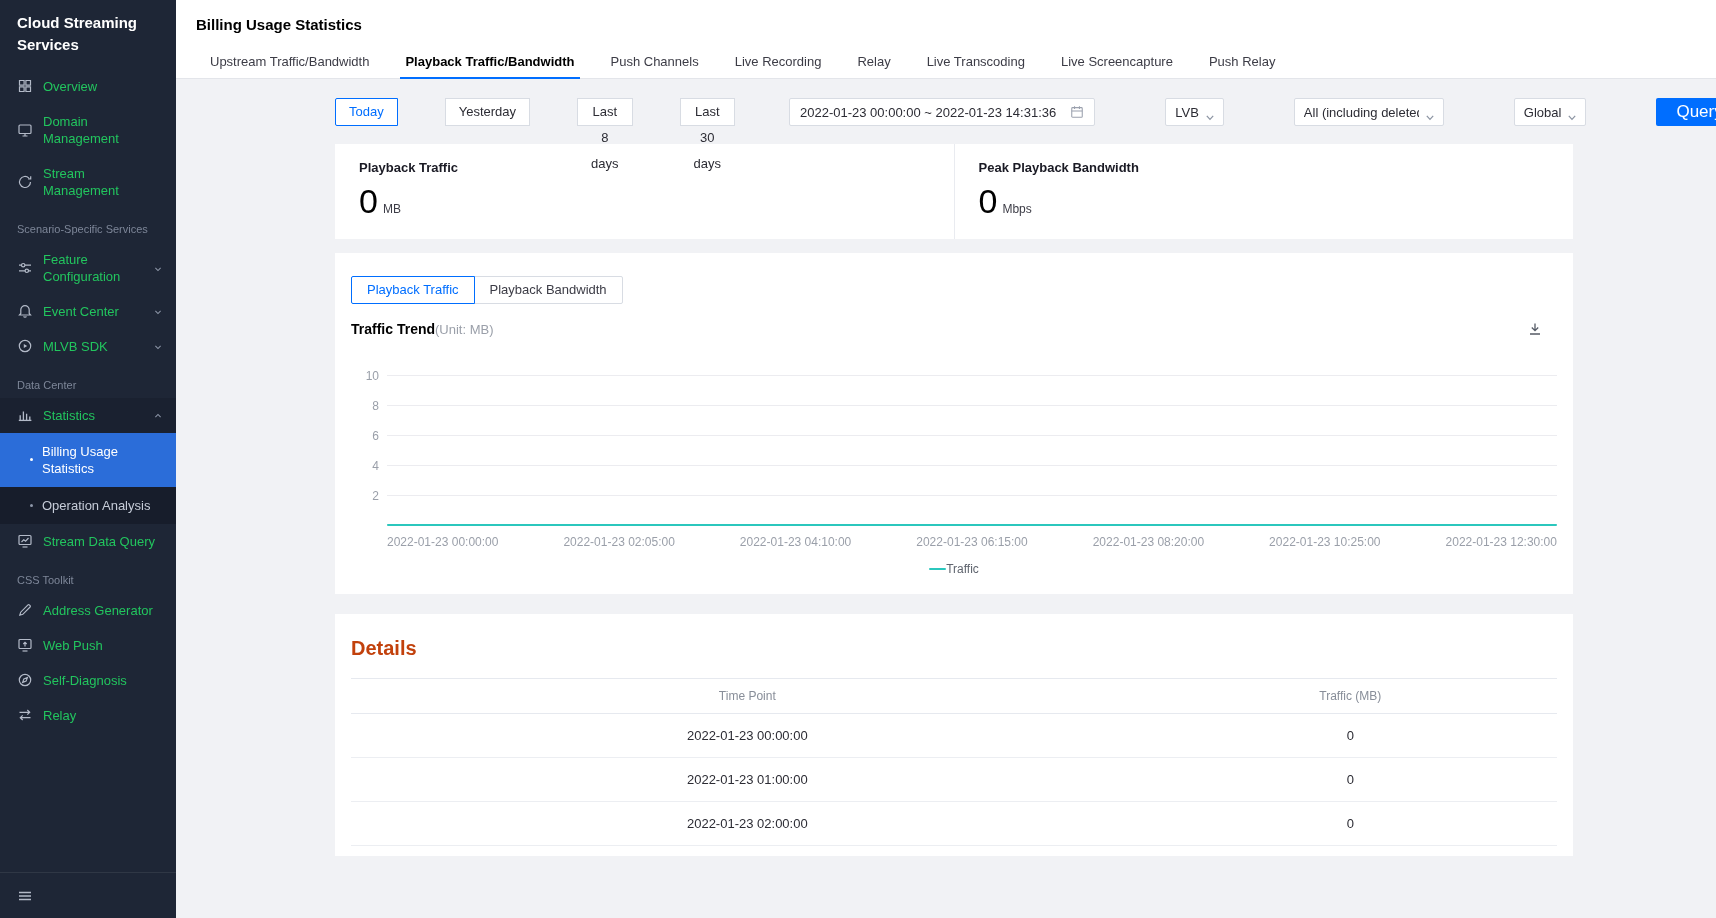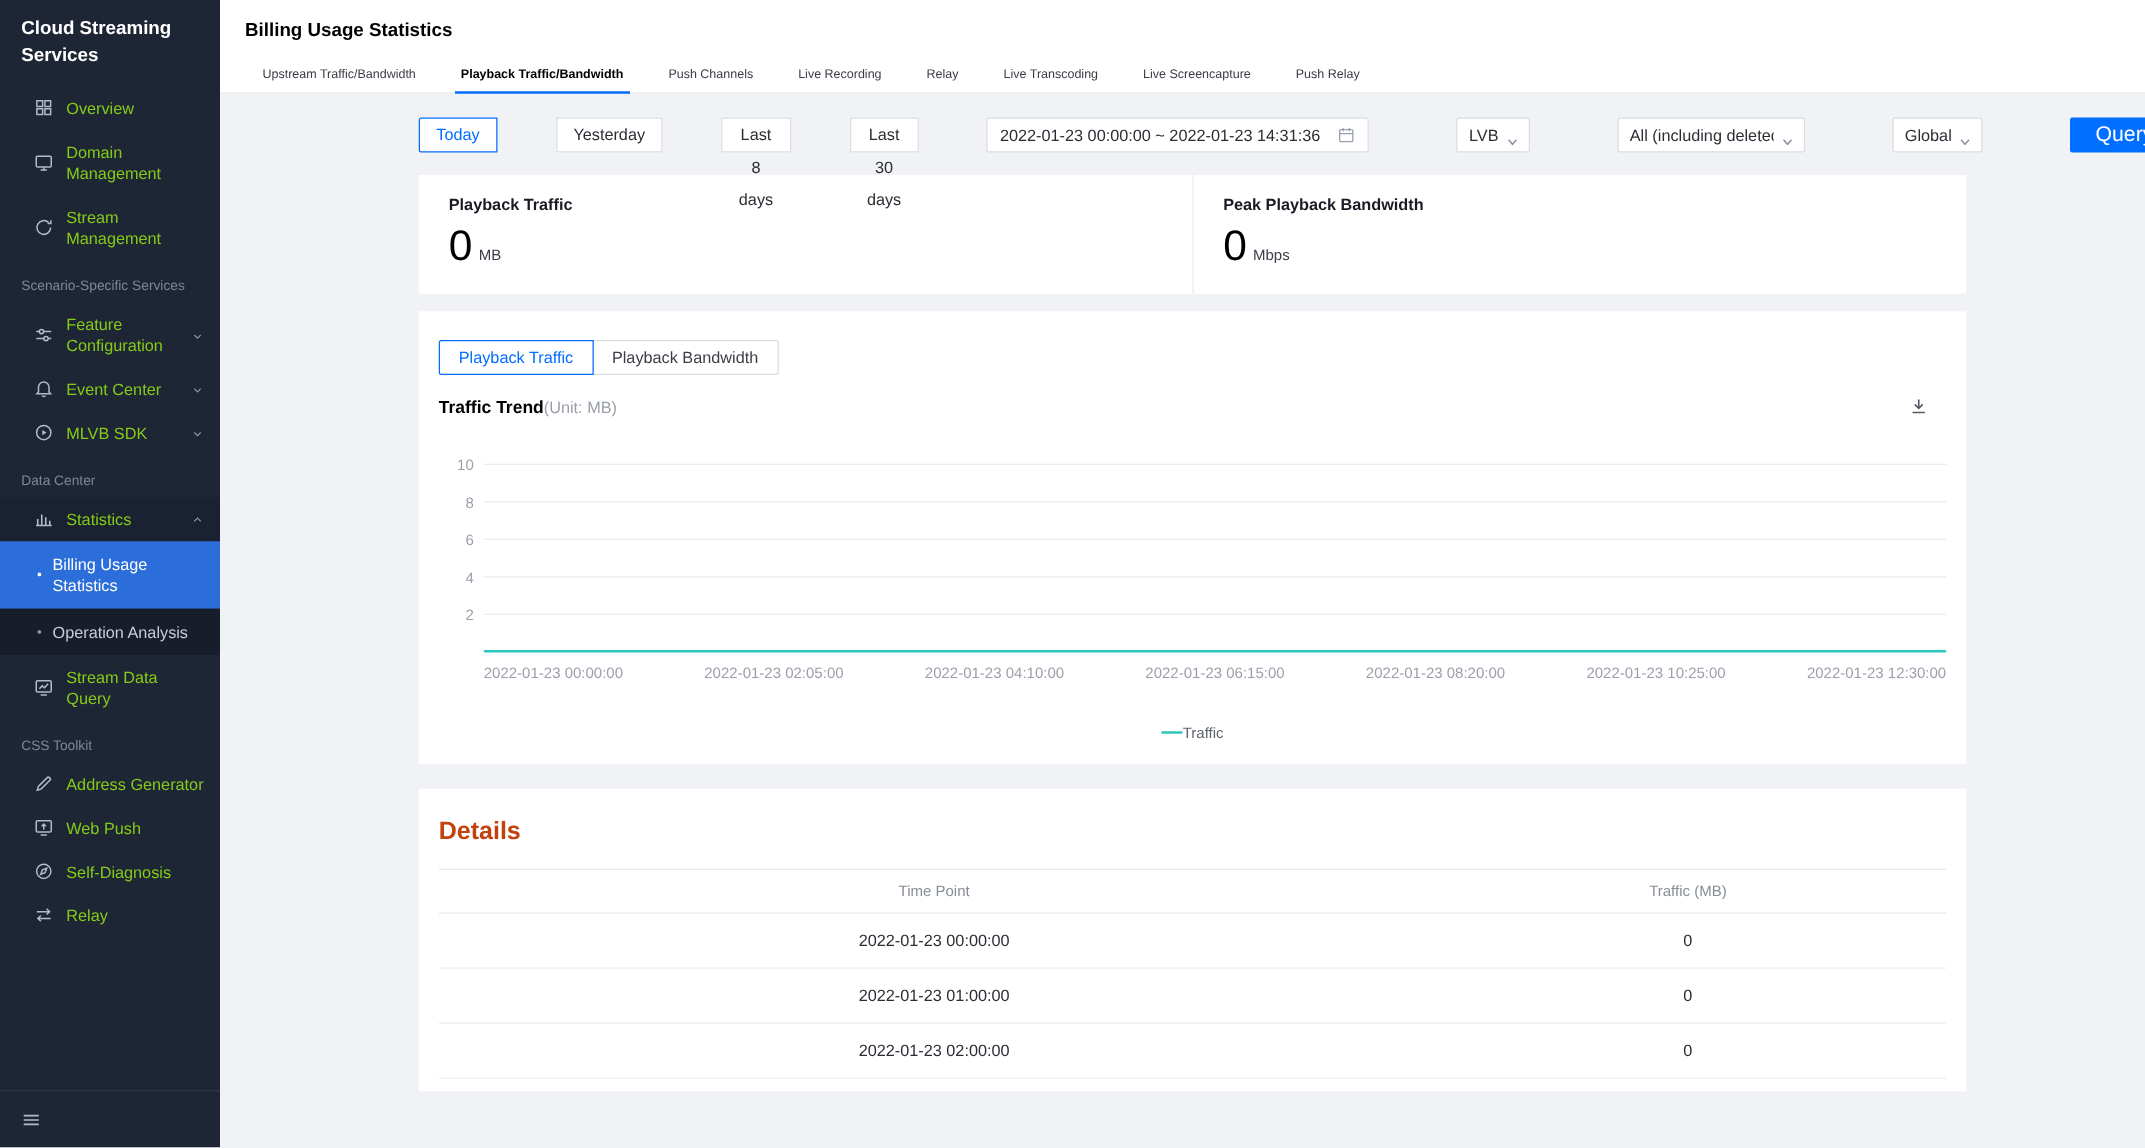--- a/index.html
+++ b/index.html
@@ -13,39 +13,39 @@
     width:1716px;height:918px;overflow:hidden;
     font-family:"Liberation Sans",sans-serif;
     background:#f1f2f5;color:#2c2c34;
   }
   .app{display:flex;width:100%;height:100%;}
 
   
   .sidebar{width:176px;flex-shrink:0;background:#1e2636;color:#ced3dd;display:flex;flex-direction:column;}
   .sidebar-title{padding:12px 16px 13px 17px;font-size:15px;font-weight:bold;color:#fff;line-height:1.45;}
   .nav{flex:1;overflow:hidden;}
-  .nav-item{display:flex;align-items:center;padding:9px 12px 9px 27px;font-size:13px;line-height:17px;color:#84cc16;cursor:pointer;}
+  .nav-item{display:flex;align-items:center;padding:9px 12px 9px 17px;font-size:13px;line-height:17px;color:#22c55e;cursor:pointer;}
   .nav-icon{width:16px;height:16px;margin-right:10px;flex-shrink:0;color:#b3bac8;}
   .nav-label{flex:1;min-width:0;}
   .nav-caret{margin-left:6px;width:12px;height:12px;color:#8d96a8;flex-shrink:0;}
   .nav-group{padding:15px 17px 7px;font-size:11px;color:#7d8698;white-space:nowrap;overflow:hidden;}
   .nav-item.expanded{background:#1a2130;}
   .nav-sub{display:flex;align-items:center;padding:10px 12px 10px 30px;font-size:13px;line-height:17px;background:#171d2b;color:#c6ccd8;cursor:pointer;}
   .nav-sub .dot{width:3px;height:3px;border-radius:50%;background:#8d96a8;margin-right:9px;flex-shrink:0;}
   .nav-sub.active{background:var(--sidebar-active);color:#fff;}
   .nav-sub.active .dot{background:#fff;}
   .sidebar-footer{height:46px;border-top:1px solid rgba(255,255,255,.08);display:flex;align-items:center;padding:0 17px;color:#aab2c2;cursor:pointer;flex-shrink:0;}
   .sidebar-footer .nav-icon{margin-right:0;}
 
   
   .main{flex:1;display:flex;flex-direction:column;min-width:0;background:#f1f2f5;}
   .page-header{height:49px;display:flex;align-items:center;padding:0 20px;background:#fff;flex-shrink:0;}
   .page-title{font-size:15px;font-weight:bold;color:#000;}
   .tab-bar{display:flex;padding:0 20px;background:#fff;border-bottom:1px solid #e3e5ea;flex-shrink:0;}
-  .tab{padding:5px 14px 9px;font-size:10px;color:#3c3c46;cursor:pointer;position:relative;margin-right:8px;white-space:nowrap;}
+  .tab{padding:5px 14px 9px;font-size:13px;color:#3c3c46;cursor:pointer;position:relative;margin-right:8px;white-space:nowrap;}
   .tab.active{color:#000;font-weight:bold;}
   .tab.active::after{content:"";position:absolute;left:9px;right:9px;bottom:-1px;height:2px;background:var(--primary);}
   .content{flex:1;background:#f1f2f5;overflow:hidden;padding-top:19px;}
   .inner{margin-left:159px;width:1238px;}
 
   
   .filter-row{display:flex;align-items:center;margin-bottom:18px;gap:48px;}
   .seg-btn{height:28px;line-height:26px;padding:0 13px;background:#fff;border:1px solid #d8dce3;font-size:13px;color:#2c2c34;margin-left:-1px;cursor:pointer;position:relative;}
   .seg-btn:first-child{margin-left:0;border-radius:2px 0 0 2px;}
   .seg-btn:last-child{border-radius:0 2px 2px 0;}
@@ -79,21 +79,21 @@
   .chart-title{font-size:14px;font-weight:bold;color:#000;}
   .chart-unit{font-size:13px;color:#9a9fa9;}
   .download{margin-left:auto;margin-right:14px;width:16px;height:16px;color:#555b66;cursor:pointer;}
   .plot{position:relative;height:150px;margin-top:38px;}
   .gridline{position:absolute;left:36px;right:0;border-top:1px solid #ececf0;}
   .ytick{position:absolute;left:-32px;top:-7px;width:24px;text-align:right;font-size:12px;color:#9a9fa9;}
   .axis-base{position:absolute;left:36px;right:0;bottom:0;border-top:1px solid #dfe3e8;}
   .data-line{position:absolute;left:36px;right:0;bottom:-1px;height:2px;background:var(--chart-line);border-radius:1px;}
   .xlabels{display:flex;justify-content:space-between;margin:10px 0 0 36px;}
   .xlabel{font-size:12px;color:#9a9fa9;white-space:nowrap;}
-  .legend{display:flex;justify-content:center;align-items:center;gap:0;margin-top:34px;}
+  .legend{display:flex;justify-content:center;align-items:center;gap:0;margin-top:13px;}
   .legend-swatch{width:17px;height:2px;background:var(--chart-line);border-radius:1px;}
   .legend-label{font-size:12px;color:#5f646e;}
 
   .details-panel{margin-top:20px;padding:23px 16px 10px;}
   .details-title{font-size:20px;font-weight:bold;color:#c2410c;}
   .details-table{width:100%;margin-top:18px;border-collapse:collapse;}
   .details-table th{height:35px;font-size:12px;font-weight:normal;color:#888e99;text-align:center;border-top:1px solid #e6e9ef;border-bottom:1px solid #e6e9ef;}
   .details-table td{height:44px;font-size:13px;color:#2c2c34;text-align:center;border-bottom:1px solid #eceef2;}
 </style>
 </head>

